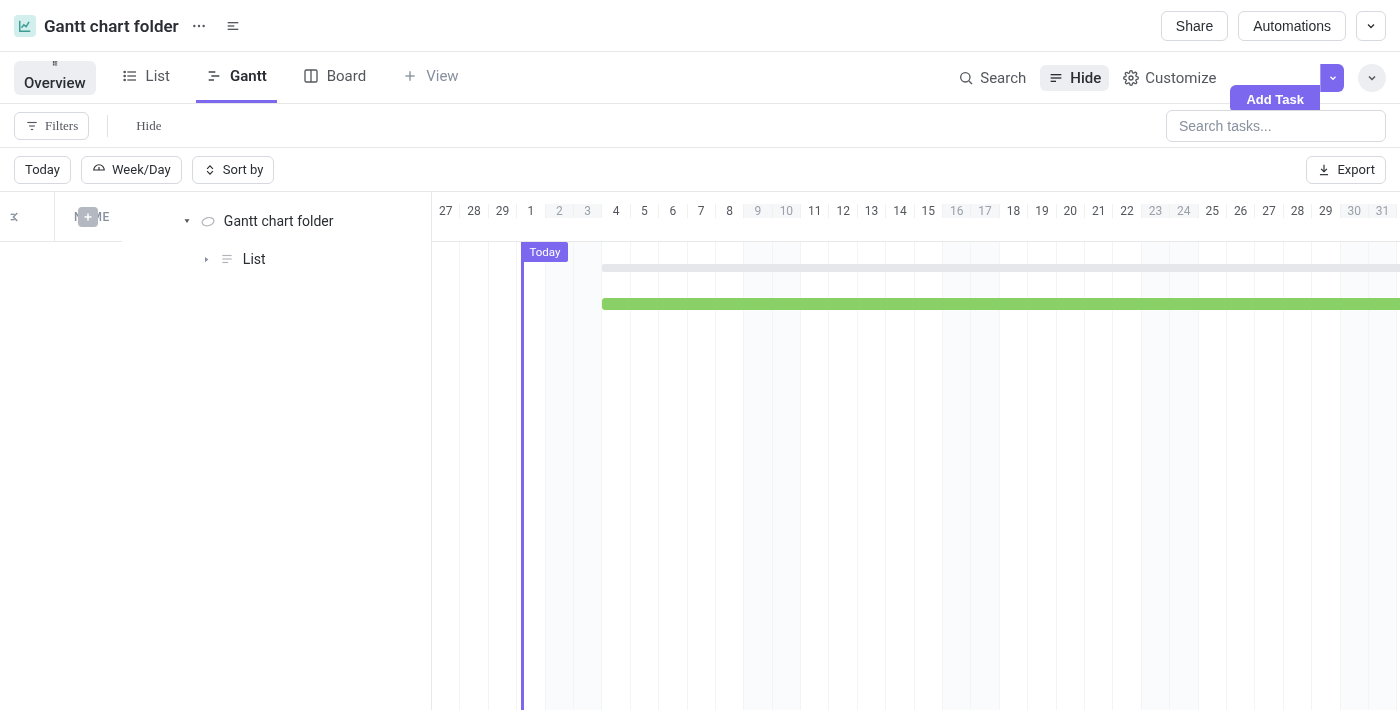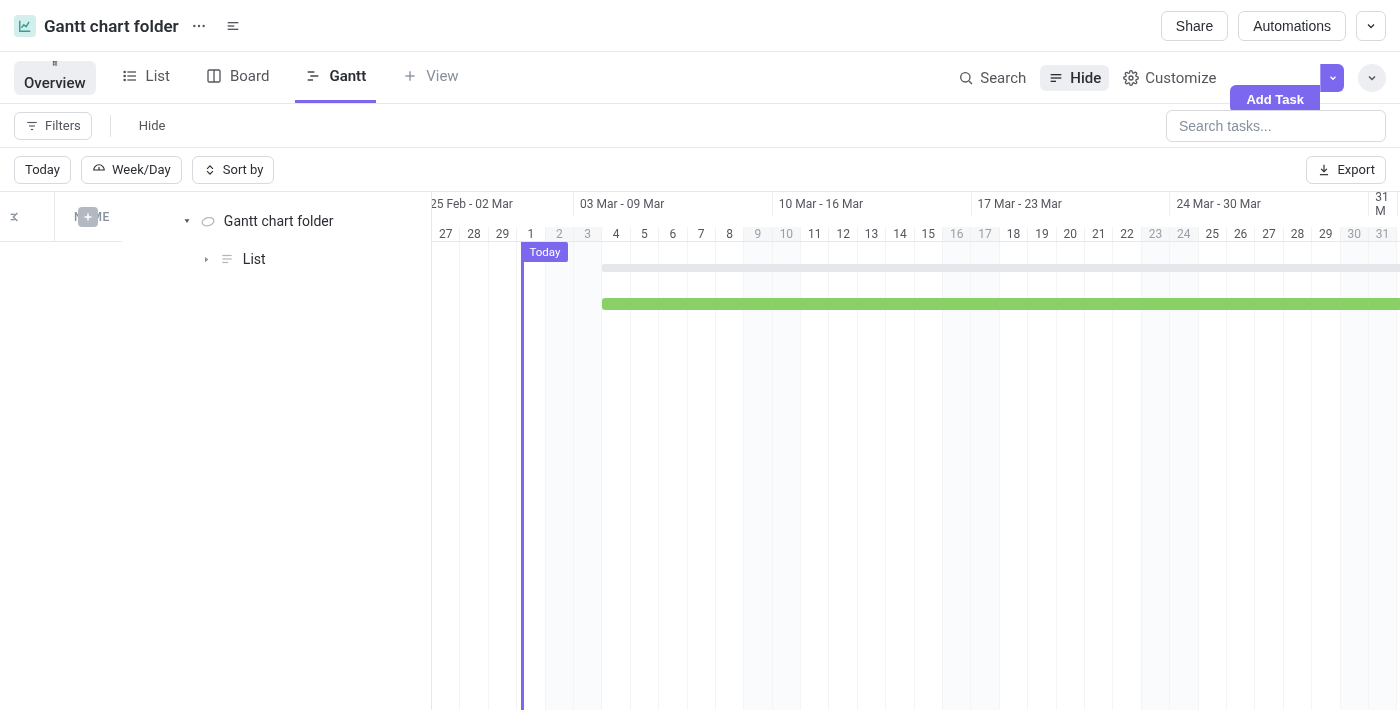--- a/index.html
+++ b/index.html
@@ -25,21 +25,21 @@
   .views-right { margin-left:auto; display:flex; align-items:center; gap:14px; }
   .vr-item { display:inline-flex; align-items:center; gap:6px; font-size:15px; color:#54575d; cursor:pointer; }
   .vr-item.hide-active { background:#eceef1; border-radius:6px; padding:4px 8px; color:#2a2e34; font-weight:500; }
   .add-task-group { display:flex; align-items:center; }
   .add-task-btn { height:28px; background:#7c68ee; color:#fff; font-size:13px; font-weight:600; border:none; border-radius:6px 0 0 6px; padding:0 16px; cursor:pointer;margin-top:43px; }
   .add-task-caret { height:28px; width:24px; background:#7c68ee; color:#fff; border:none; border-left:1px solid rgba(255,255,255,.3); border-radius:0 6px 6px 0; cursor:pointer; display:flex; align-items:center; justify-content:center; }
   .circle-btn { width:28px; height:28px; border-radius:50%; background:#eceef1; display:flex; align-items:center; justify-content:center; cursor:pointer; color:#54575d; }
 
   
   .filters-row { height:44px; display:flex; align-items:center; padding:0 14px; border-bottom:1px solid #e8e8e8; gap:18px; }
-  .chip { height:28px; border:1px solid #d6d9de; border-radius:6px; padding:0 10px; display:inline-flex; align-items:center; gap:6px; font-size:13px; color:#54575d; cursor:pointer; }
+  .chip { height:28px; border:1px solid #d6d9de; border-radius:6px; padding:0 10px; display:inline-flex; align-items:center; gap:6px; font-size:13px; color:#54575d; cursor:pointer;font-family:Liberation Serif, serif; }
   .chip.noborder { border:none; }
   .search-tasks { margin-left:auto; height:32px; width:220px; border:1px solid #d6d9de; border-radius:6px; padding:0 12px; font-size:14px; color:#2a2e34; }
   .search-tasks::placeholder { color:#87909e; }
 
   
   .controls-row { height:44px; display:flex; align-items:center; padding:0 14px; border-bottom:1px solid #e8e8e8; gap:10px; }
   .ctl { height:28px; border:1px solid #d6d9de; border-radius:6px; padding:0 10px; display:inline-flex; align-items:center; gap:6px; font-size:13px; color:#2a2e34; cursor:pointer; }
   .controls-right { margin-left:auto; }
 
   
@@ -130,34 +130,34 @@
     <svg viewBox="0 0 24 24" fill="none" stroke="currentColor" stroke-width="2">
         <line x1="8" y1="6" x2="21" y2="6"></line>
         <line x1="8" y1="12" x2="21" y2="12"></line>
         <line x1="8" y1="18" x2="21" y2="18"></line>
         <circle cx="4" cy="6" r="1"></circle>
         <circle cx="4" cy="12" r="1"></circle>
         <circle cx="4" cy="18" r="1"></circle>
       </svg>
     <span>List</span>
   </div>
-  <div class="view-tab">
-    <svg viewBox="0 0 24 24" fill="none" stroke="currentColor" stroke-width="2">
-        <rect x="3" y="3" width="18" height="18" rx="2"></rect>
-        <line x1="12" y1="3" x2="12" y2="21"></line>
-      </svg>
-    <span>Board</span>
-  </div>
   <div class="view-tab active">
     <svg viewBox="0 0 24 24" fill="none" stroke="currentColor" stroke-width="2">
         <line x1="4" y1="6" x2="14" y2="6"></line>
         <line x1="8" y1="12" x2="20" y2="12"></line>
         <line x1="4" y1="18" x2="12" y2="18"></line>
       </svg>
     <span>Gantt</span>
+  </div>
+  <div class="view-tab">
+    <svg viewBox="0 0 24 24" fill="none" stroke="currentColor" stroke-width="2">
+        <rect x="3" y="3" width="18" height="18" rx="2"></rect>
+        <line x1="12" y1="3" x2="12" y2="21"></line>
+      </svg>
+    <span>Board</span>
   </div>
   <div class="view-tab" style="color:#87909e">
     <svg viewBox="0 0 24 24" fill="none" stroke="currentColor" stroke-width="2">
         <line x1="12" y1="5" x2="12" y2="19"></line>
         <line x1="5" y1="12" x2="19" y2="12"></line>
       </svg>
     <span>View</span>
   </div>
 
   <div class="views-right">
@@ -294,40 +294,20 @@
             </svg>
         </span>
         <span>List</span>
       </div>
     </div>
   </div>
 
   <div class="right-panel">
     <div class="timeline-header">
       <div class="week-header" style="width:100%">
-        <div class="week-strip" id="week-strip">
-            <div class="week-cell" style="width: 142px;">
-              <span style="margin-left: -8px;">25 Feb - 02 Mar</span>
-            </div>
-            <div class="week-cell" style="width: 198.8px;">
-              <span>03 Mar - 09 Mar</span>
-            </div>
-            <div class="week-cell" style="width: 198.8px;">
-              <span>10 Mar - 16 Mar</span>
-            </div>
-            <div class="week-cell" style="width: 198.8px;">
-              <span>17 Mar - 23 Mar</span>
-            </div>
-            <div class="week-cell" style="width: 198.8px;">
-              <span>24 Mar - 30 Mar</span>
-            </div>
-            <div class="week-cell" style="width: 28.4px;">
-              <span>31 M</span>
-            </div>
-          </div>
         <div class="day-strip" id="day-strip">
             <div class="day-cell">27</div>
             <div class="day-cell">28</div>
             <div class="day-cell">29</div>
             <div class="day-cell">1</div>
             <div class="day-cell weekend">2</div>
             <div class="day-cell weekend">3</div>
             <div class="day-cell">4</div>
             <div class="day-cell">5</div>
             <div class="day-cell">6</div>

